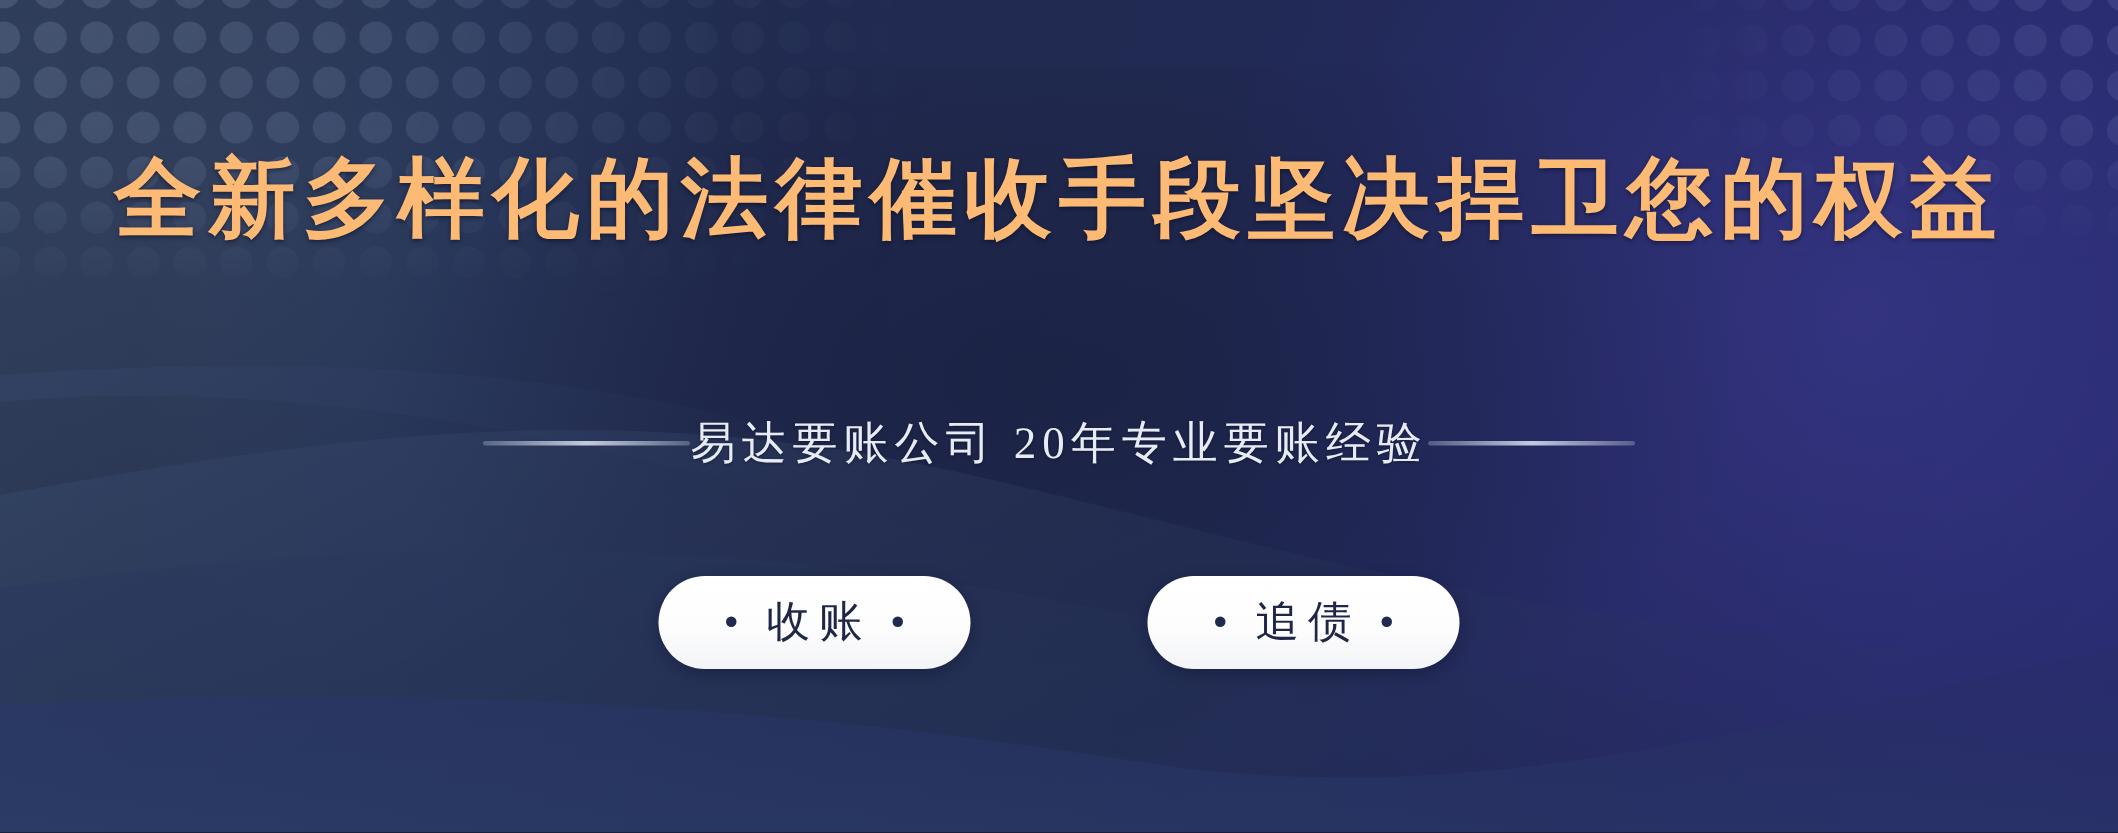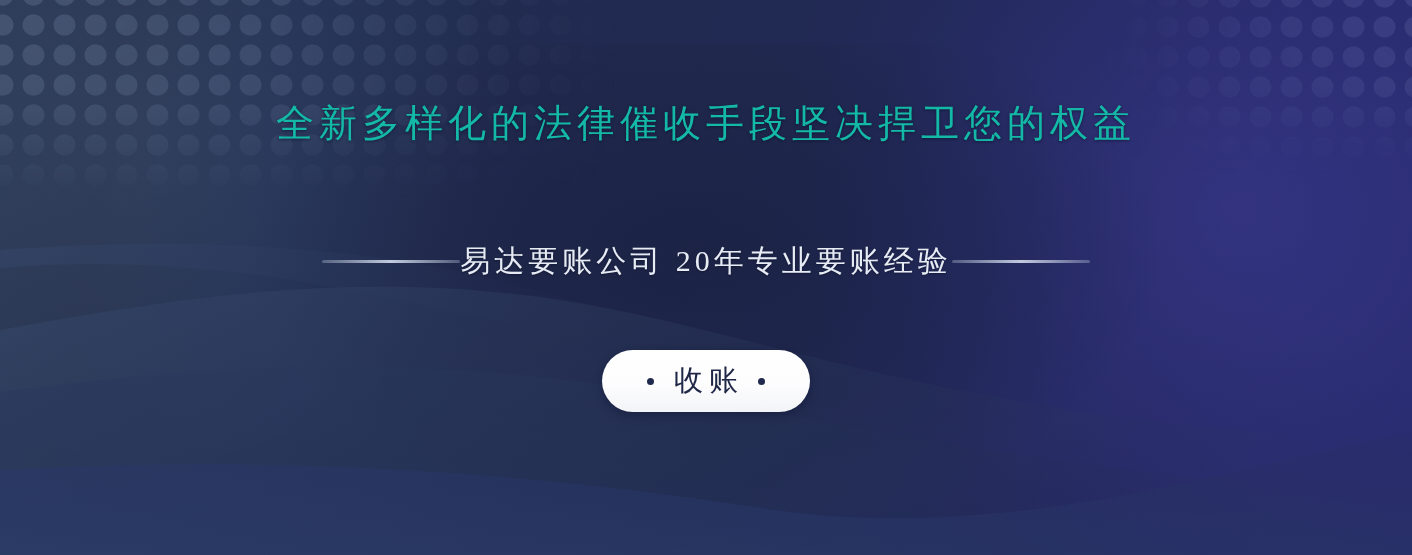--- a/index.html
+++ b/index.html
@@ -119,27 +119,27 @@
   .content {
     position: absolute;
     inset: 0;
     display: flex;
     flex-direction: column;
     align-items: center;
   }
 
   .headline {
     margin-top: 104px;
-    font-size: 38px;
+    font-size: 58px;
     line-height: 1;
     letter-spacing: 5px;
-    color: #14b8a6;
+    color: #fdba74;
     white-space: nowrap;
     text-shadow: 0 1px 3px rgba(8,12,32,0.55);
-    font-weight: normal;
+    font-weight: bold;
   }
 
   .subline {
     margin-top: 74px;
     display: flex;
     align-items: center;
     justify-content: center;
   }
   .rule {
     width: 138px;
@@ -243,18 +243,23 @@
     </div>
 
     <div class="pills">
 
       <div class="pill">
         <span class="pill-dot"></span>
         <span class="pill-label">收账</span>
         <span class="pill-dot"></span>
       </div>
 
+      <div class="pill">
+        <span class="pill-dot"></span>
+        <span class="pill-label">追债</span>
+        <span class="pill-dot"></span>
+      </div>
 
 
 
     </div>
   </div>
 </div>
 
 </body></html>

